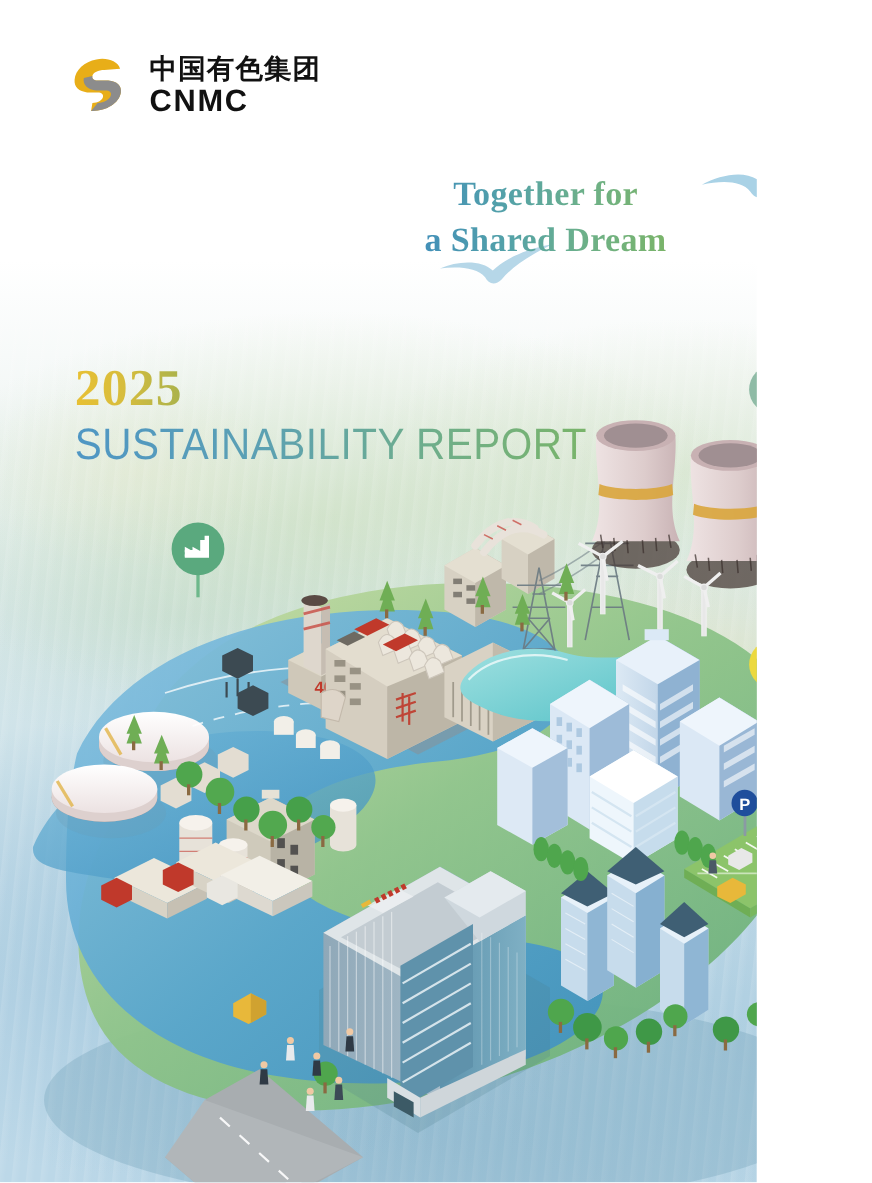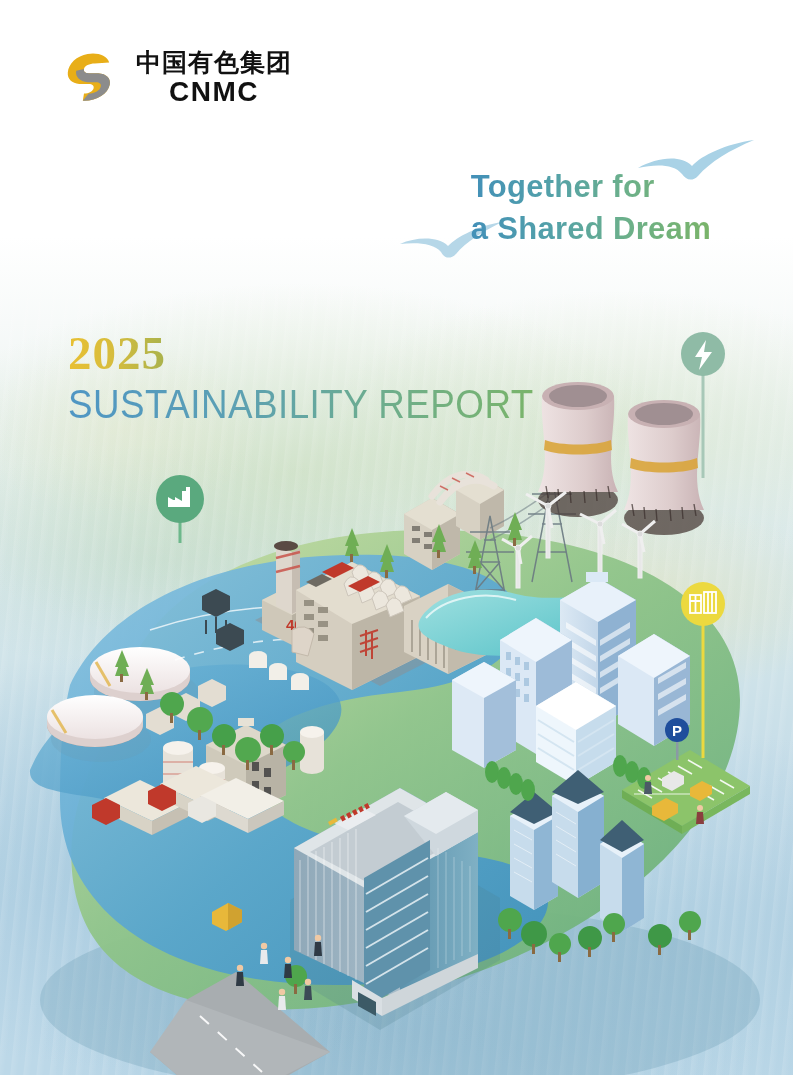--- a/index.html
+++ b/index.html
@@ -6,21 +6,21 @@
   html, body {
     margin: 0;
     padding: 0;
     background: #ffffff;
   }
   body {
     font-family: "Liberation Sans", sans-serif;
   }
   .cover {
     position: relative;
-    width: 793px;
+    width: 688px;
     height: 1075px;
     overflow: hidden;
     background: #ffffff;
   }
 
   
   .bg-layer { position: absolute; inset: 0; }
   .wash-base {
     background:
       linear-gradient(180deg,
@@ -68,28 +68,28 @@
   }
   .logo-mark { width: 60px; height: 60px; display:block; }
   .logo-text { line-height: 1; }
   .logo-cn {
     font-family: "DejaVu Sans", "Liberation Sans", sans-serif;
     font-size: 25px; font-weight: 700; color: #111; letter-spacing: 1px;
   }
   .logo-en {
     font-family: "Liberation Sans", sans-serif;
     font-size: 28px; font-weight: 700; color: #111;
-    letter-spacing: 1.5px; margin-top: 3px; text-align: center;
+    letter-spacing: 1.5px; margin-top: 3px;
   }
 
   
   .tagline {
-    position: absolute; right: 82px; top: 166px;
-    text-align: left;
-    font-family: Liberation Sans, sans-serif;
+    position: absolute; right: 82px; top: 155px;
+    text-align: center;
+    font-family: Liberation Serif, serif;
     font-size: 31px; font-weight: 700; line-height: 1.35;
     letter-spacing: .3px;
     background: linear-gradient(90deg, #4390b8 0%, #54a2a8 35%, #6cb08a 65%, #7ab469 100%);
     -webkit-background-clip: text; background-clip: text;
     color: transparent; -webkit-text-fill-color: transparent;
     white-space: pre-line;
   }
 
   
   .year {

